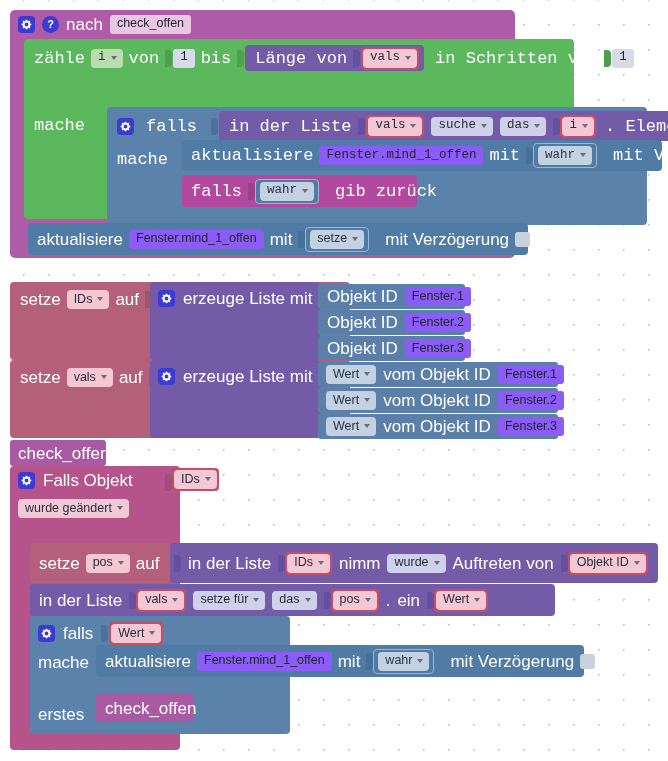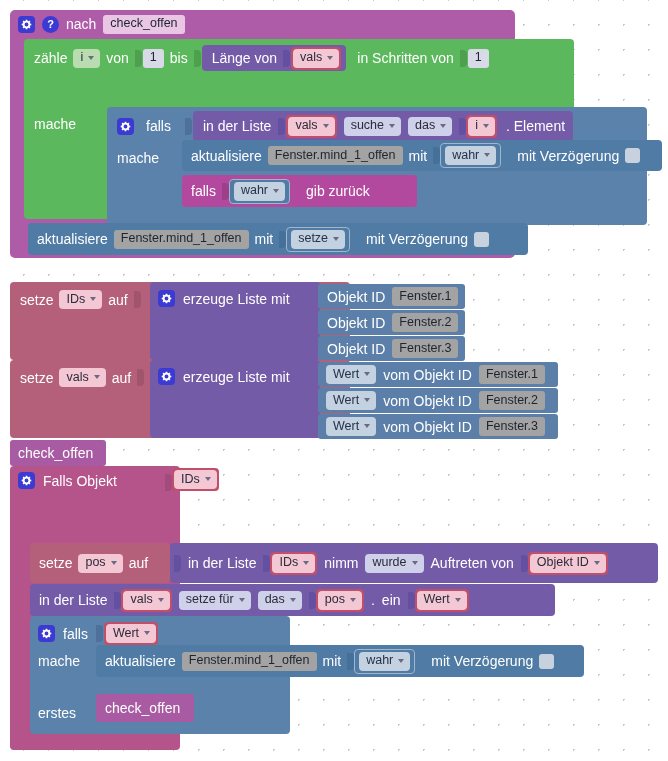--- a/index.html
+++ b/index.html
@@ -29,21 +29,21 @@
     white-space: nowrap;
     display: flex;
     align-items: center;
   }
   .row {
     display: flex;
     align-items: center;
     gap: 6px;
     white-space: nowrap;
   }
-  .lbl { color: #ffffff; font-size: 14px; white-space: nowrap; }
+  .lbl { color: #ffffff; font-size: 17px; white-space: nowrap; }
 
   
   .dd {
     display: inline-flex;
     align-items: center;
     gap: 4px;
     border-radius: 4px;
     padding: 2px 6px 3px 7px;
     font-size: 12.5px;
     color: #2b2b3a;
@@ -67,21 +67,21 @@
   .fld {
     display: inline-flex;
     align-items: center;
     border-radius: 3px;
     padding: 2px 7px 3px 7px;
     font-size: 12.5px;
     color: #1e2430;
     height: 19px;
   }
   .fld-gray  { background: #d9dae8; }
-  .fld-blue  { background: #a3a3a3; }
+  .fld-blue  { background: #8b5cf6; }
   .fld-pink  { background: #f2cede; }
 
   
   .cbx {
     width: 15px; height: 15px;
     background: #c8d2de;
     border-radius: 3px;
     flex: none;
   }
 
@@ -111,21 +111,21 @@
 
   
   .notch {
     width: 7px; height: 17px;
     flex: none;
     border-radius: 0 4px 4px 0;
   }
 
   
   .c-proc     { background:#ae5ba8; }
-  .c-loop     { background:#5cb85c; }      
+  .c-loop     { background:#5cb85c;font-family:Liberation Mono, monospace; }      
   .c-ctrl     { background:#5b82ab; }      
   .c-list     { background:#745ba8; }      
   .c-set      { background:#b5607a; }      
   .c-obj      { background:#5b7fa8; }      
   .c-event    { background:#b5548a; }
   .c-ret      { background:#b3499f; }      
   .c-varblk   { background:#bf4f6b; }      
 
   
   .tooltip {
@@ -414,20 +414,26 @@
       <span class="gear">
         <svg width="11" height="11" viewBox="0 0 16 16">
             <path fill="#ffffff" d="M8 5.2a2.8 2.8 0 100 5.6 2.8 2.8 0 000-5.6zM6.9 1h2.2l.3 1.6 1.3.6 1.4-.9 1.6 1.6-.9 1.4.6 1.3 1.6.3v2.2l-1.6.3-.6 1.3.9 1.4-1.6 1.6-1.4-.9-1.3.6-.3 1.6H6.9l-.3-1.6-1.3-.6-1.4.9-1.6-1.6.9-1.4-.6-1.3L1 9.1V6.9l1.6-.3.6-1.3-.9-1.4 1.6-1.6 1.4.9 1.3-.6L6.9 1z"></path>
           </svg>
       </span>
       <span class="lbl">Falls Objekt</span>
     </div>
 
     <span class="notch" style="background:#a34b7d; position:absolute; left:155px; top:8px;"></span>
 
+    <div class="row" style="position:absolute; left:8px; top:33px;">
+      <span class="dd dd-rose">
+        <span>wurde geändert</span>
+        <span class="caret"></span>
+      </span>
+    </div>
 
   </div>
 
   <div class="varpill c-varblk" style="position:absolute; left:172px; top:468px; border-radius:4px;">
     <span class="dd dd-pink">
       <span>IDs</span>
       <span class="caret"></span>
     </span>
   </div>
 

